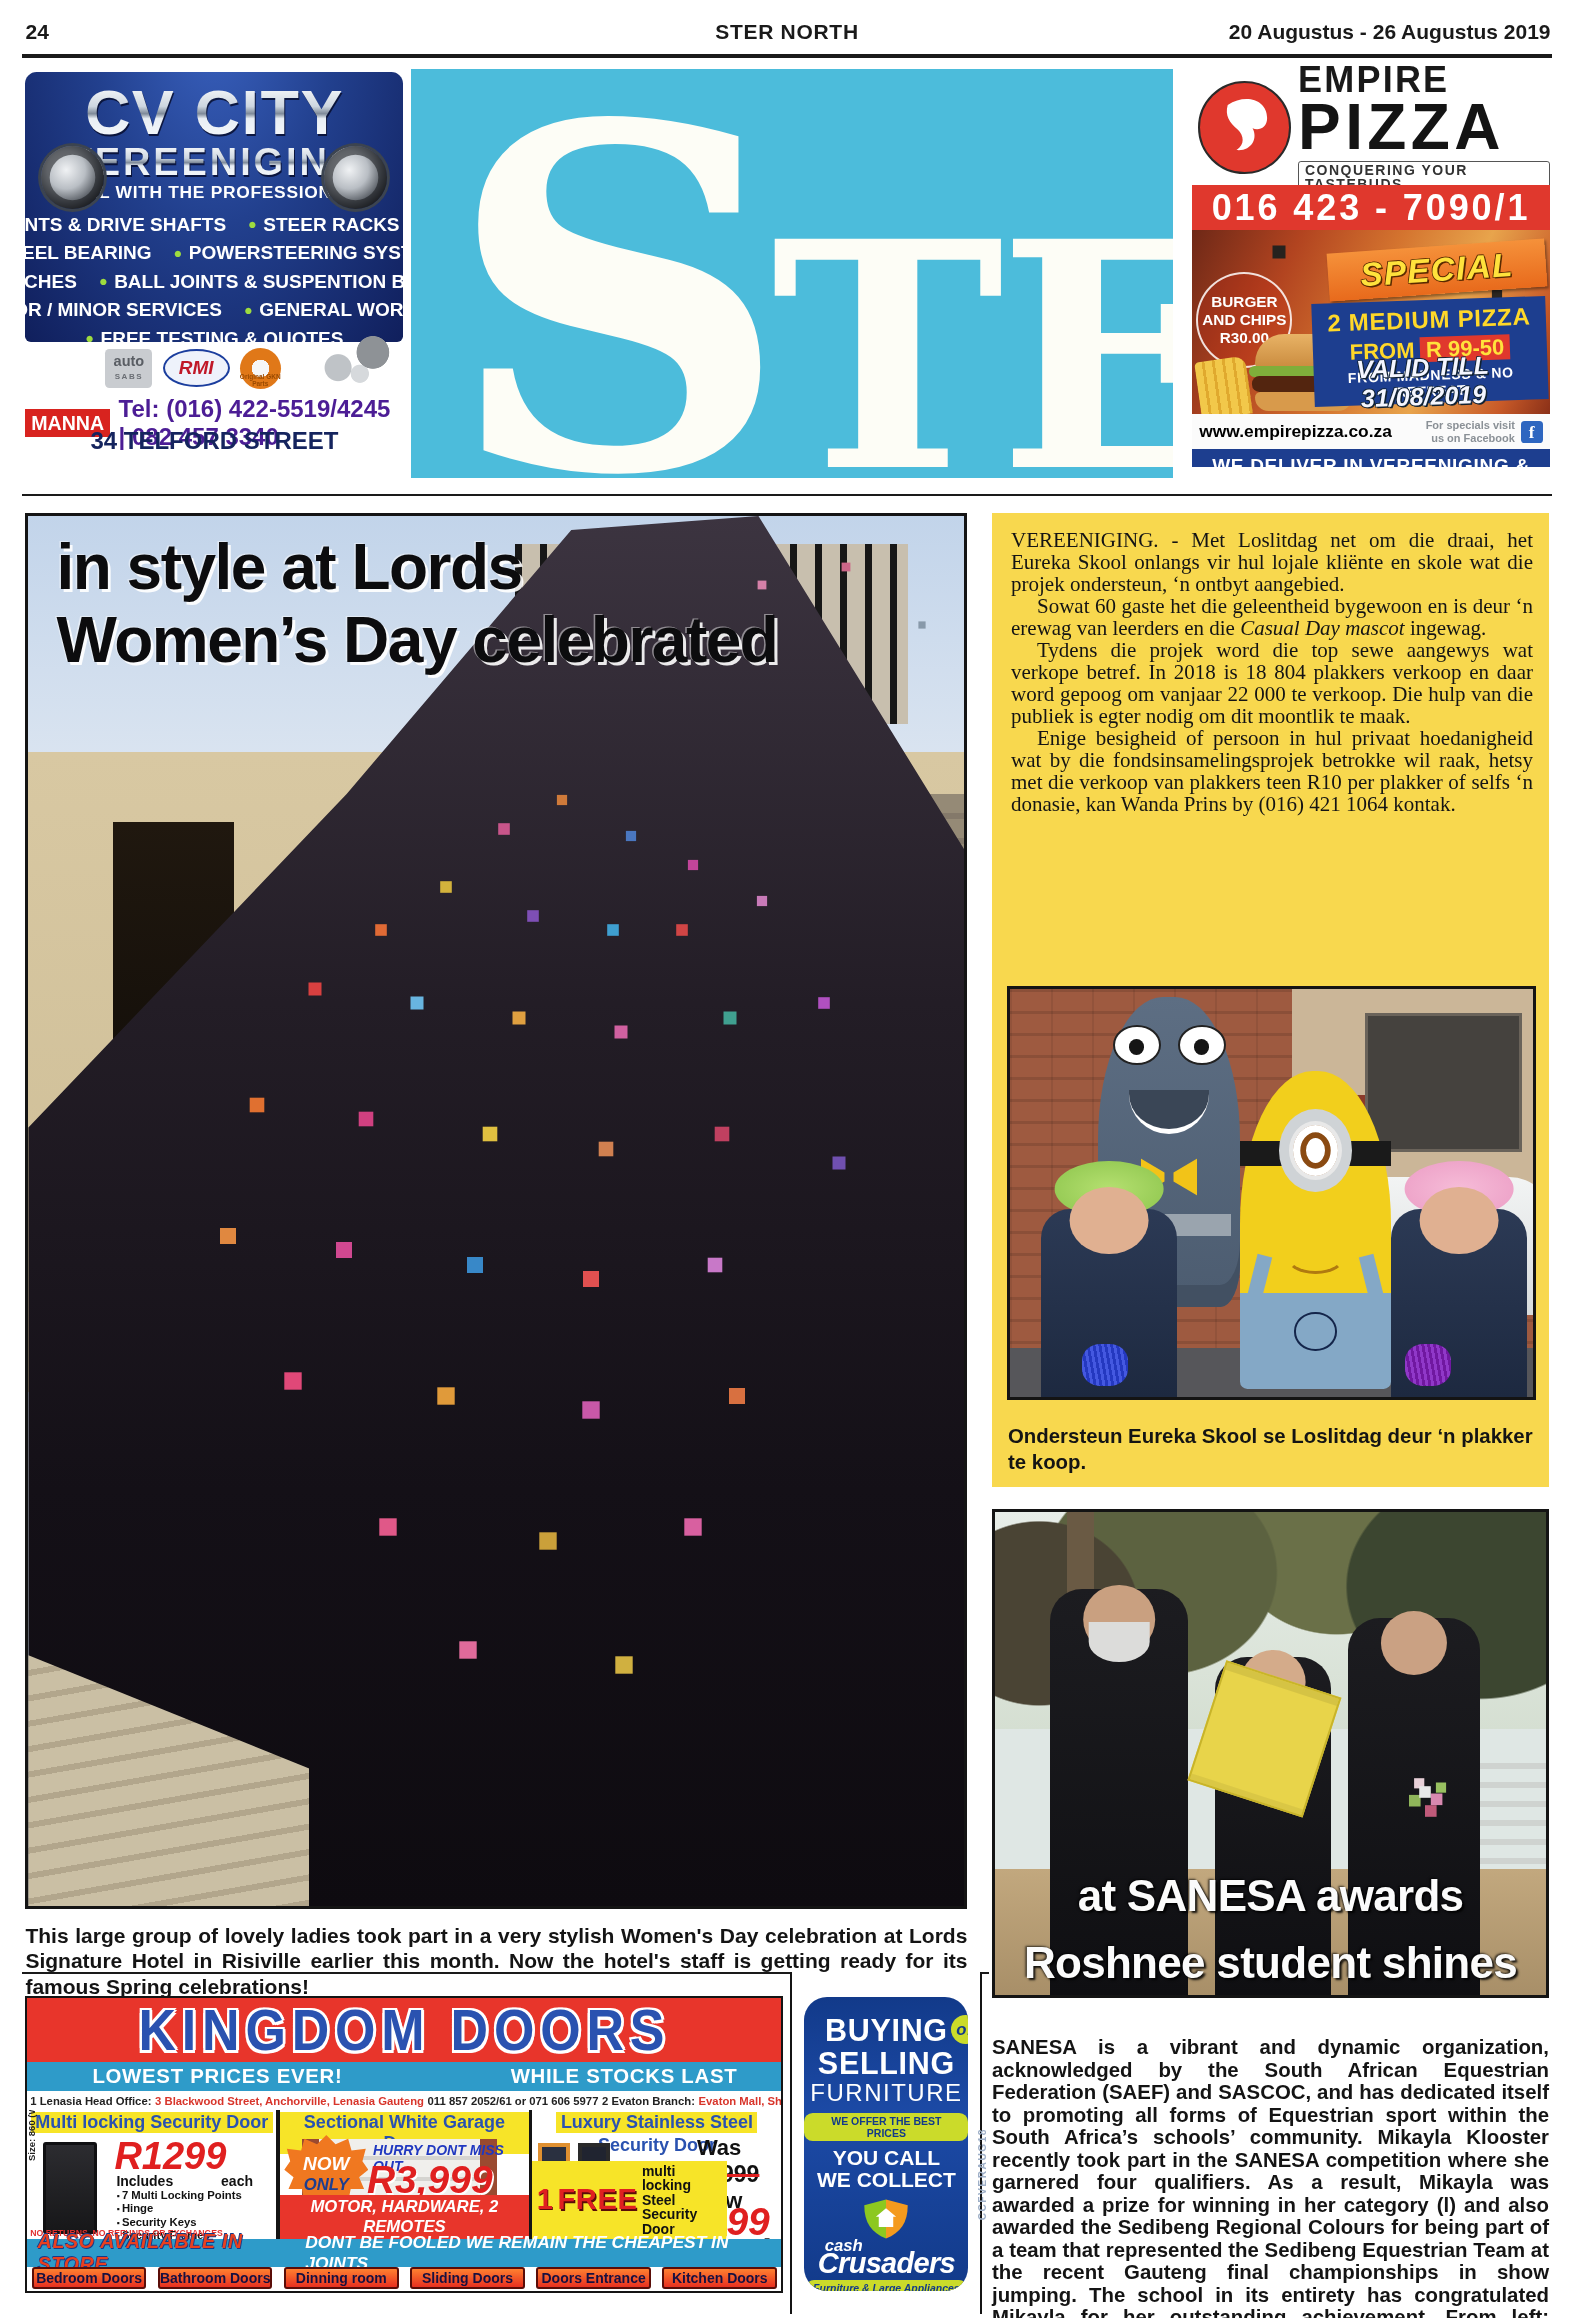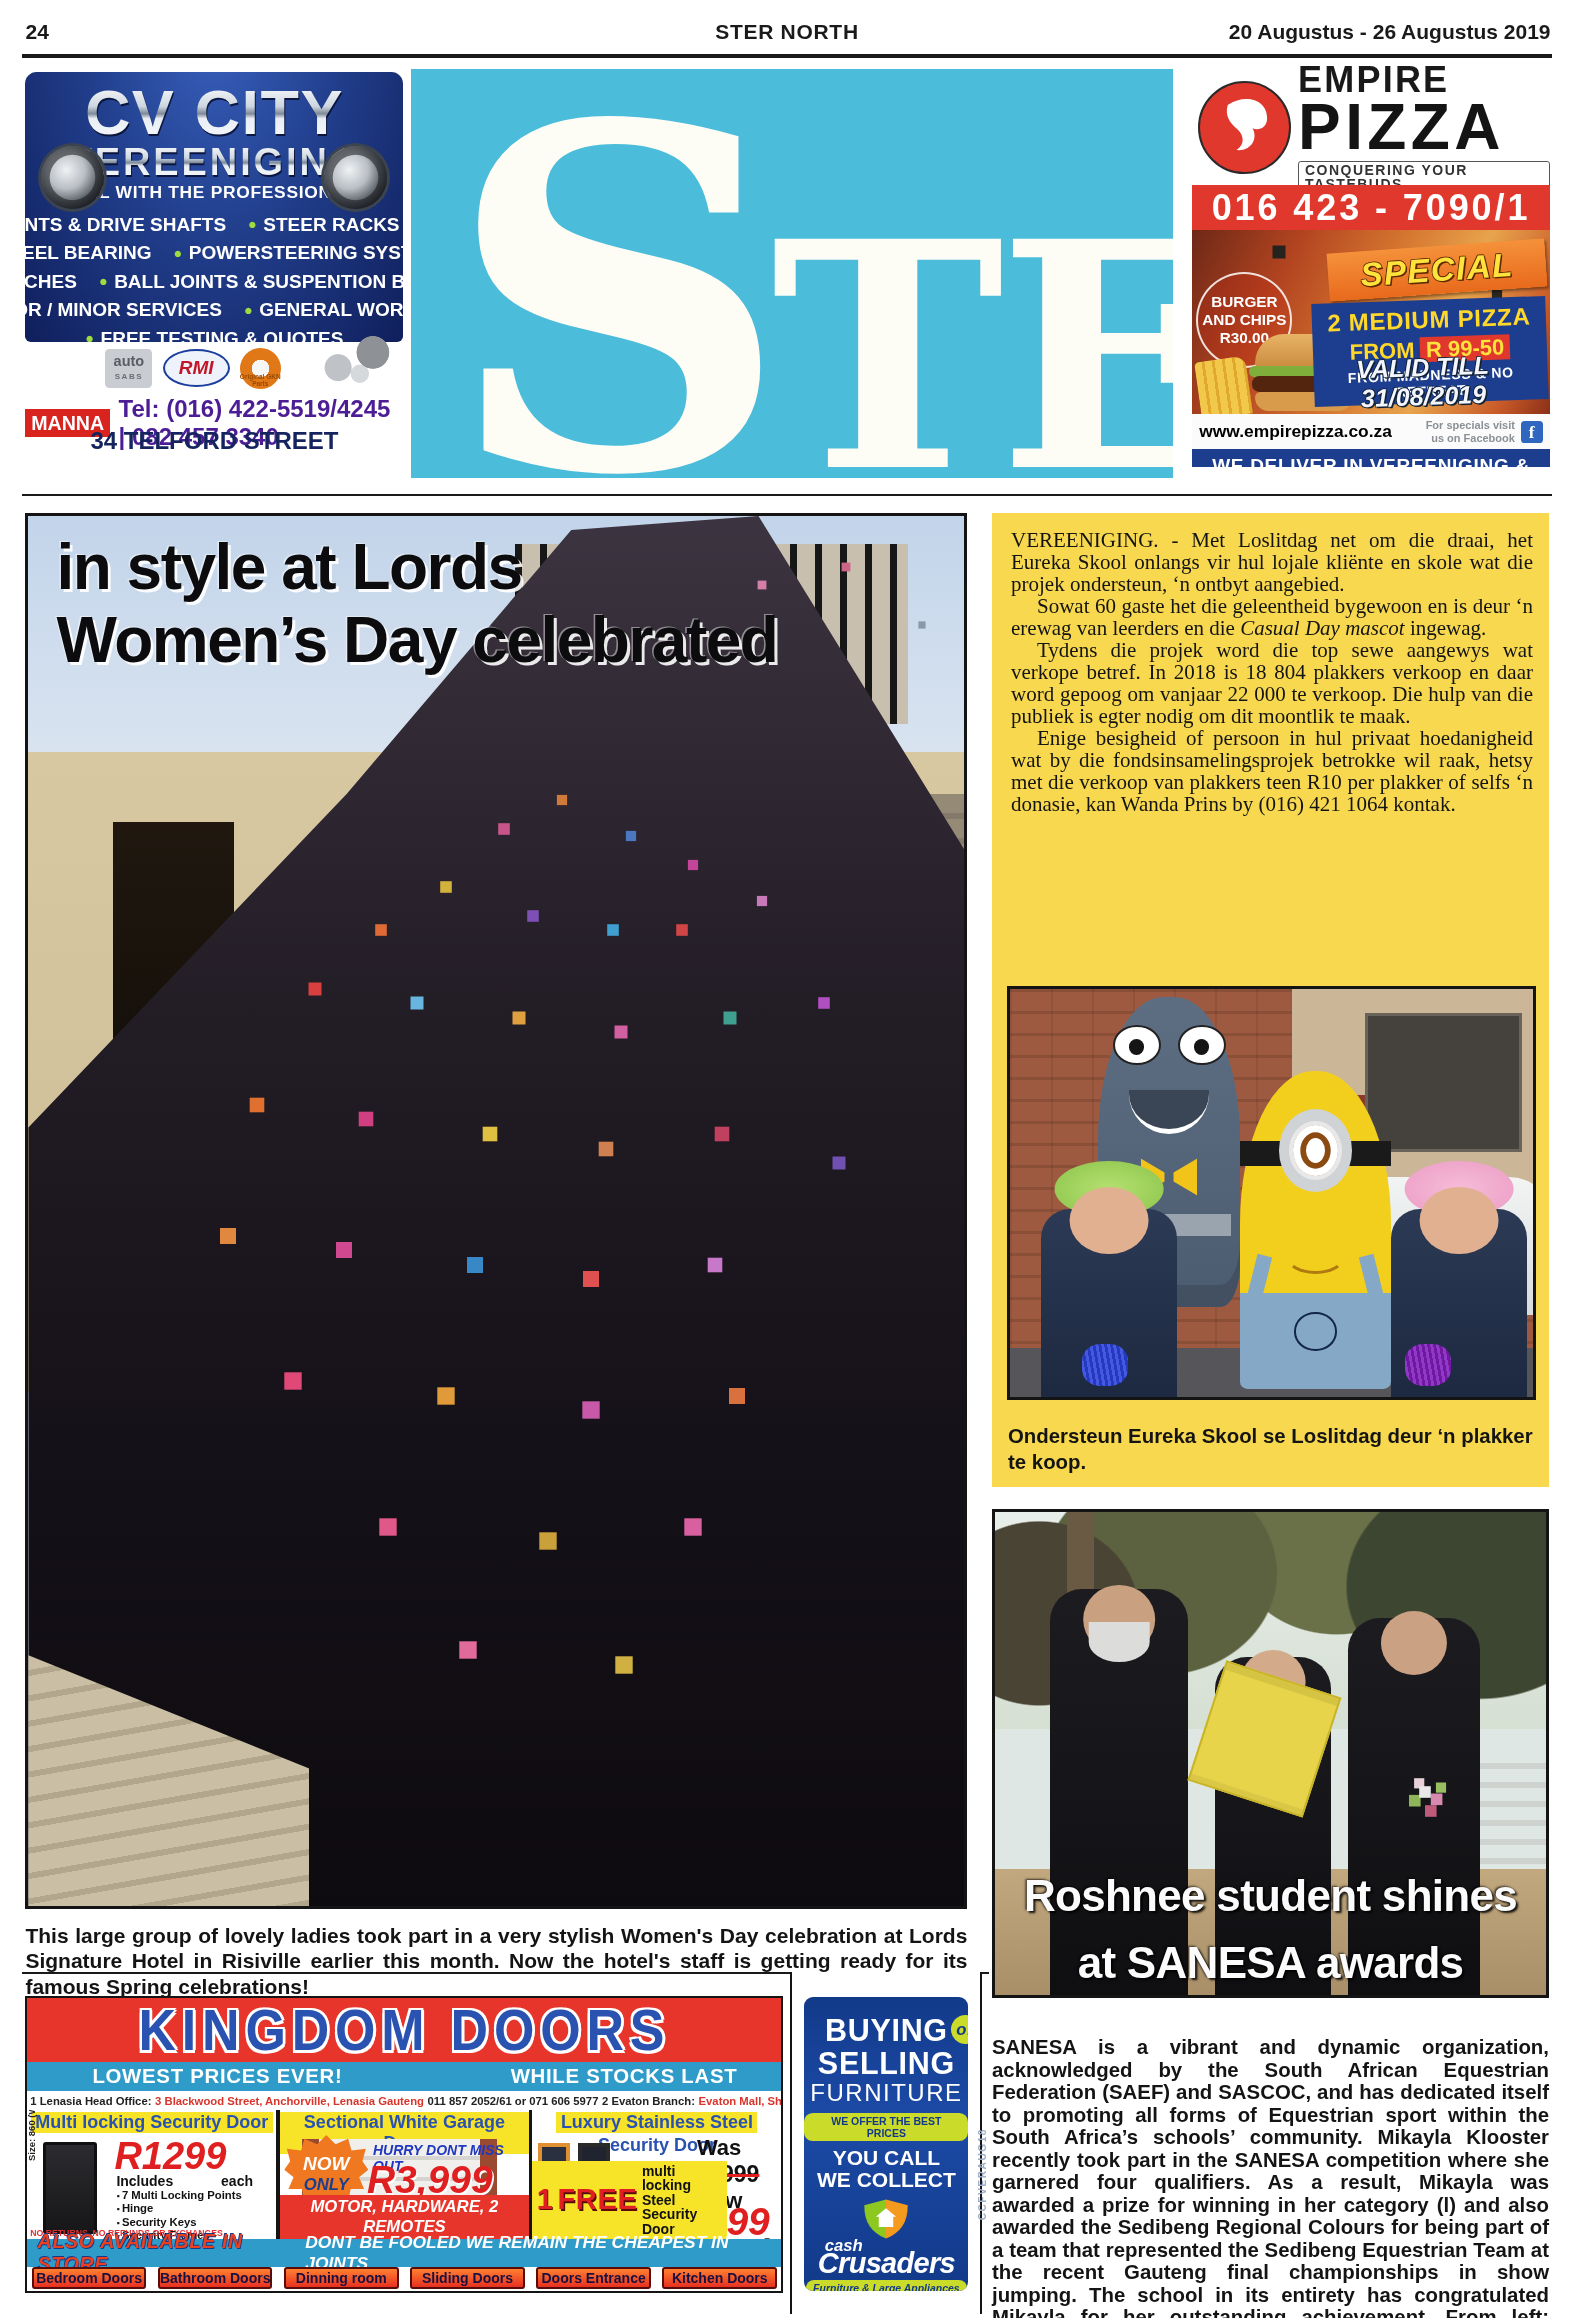--- a/index.html
+++ b/index.html
@@ -174,21 +174,21 @@
   .kd-free .f{color:#e02020;font-weight:900;font-size:29px;letter-spacing:0.7px;text-shadow:1.5px 1.5px 0 #5a0d08}
   .kd-free .t{color:#111;font-weight:900;font-size:14px;line-height:14.5px}
   .kd-strip2{position:absolute;left:0;top:241px;width:100%;height:28px;background:#2e9bc9;display:flex;align-items:center;justify-content:space-between;padding:0 10.2px}
   .kd-avail{color:#e84020;font-weight:900;font-size:19.6px;font-style:italic;letter-spacing:0.7px;text-shadow:0.7px 0.7px 0 #163a8a,-0.7px -0.7px 0 #163a8a}
   .kd-fooled{color:#fff;font-weight:900;font-size:17.4px;font-style:italic}
   .kd-btns{position:absolute;left:0;top:269px;width:100%;height:22px;display:flex;gap:11.6px;padding:0 4.4px}
   .kd-btn{flex:1;background:linear-gradient(#ff8030,#e83020);border:2.2px solid #5a0d08;border-radius:2.9px;color:#181040;font-weight:900;font-size:14px;display:flex;align-items:center;justify-content:center;white-space:nowrap}
 
   
   #ad-cc{position:absolute;left:790px;top:1972px;width:192px;height:342px;border-left:2.2px solid #141414;border-right:2.2px solid #141414;background:#fff}
-  .cc-box{position:absolute;left:12.4px;top:25.4px;width:164px;height:294px;border-radius:9px;background:linear-gradient(#123a8a,#1c4aa6 40%,#123a8a);color:#fff;text-align:center;overflow:hidden}
+  .cc-box{position:absolute;left:12.4px;top:25.4px;width:164px;height:294px;border-radius:23px;background:linear-gradient(#123a8a,#1c4aa6 40%,#123a8a);color:#fff;text-align:center;overflow:hidden}
   .cc-b1{margin-top:16px;font-size:30.5px;font-weight:900;letter-spacing:0.7px;position:relative;display:inline-block}
   .cc-or{position:absolute;right:-32px;top:1.5px;width:29px;height:29px;border-radius:50%;background:#cbdb2a;color:#123a8a;font-size:16.7px;font-weight:900;font-style:italic;line-height:29px}
   .cc-b2{font-size:30.5px;font-weight:900;letter-spacing:0.7px;margin-top:-2.9px}
   .cc-b3{font-size:24px;font-weight:300;letter-spacing:1.5px;margin-top:-1.5px;font-family:"Liberation Sans",sans-serif}
   .cc-pill{display:inline-block;background:#cbdb2a;color:#123a8a;font-weight:900;font-size:10.5px;border-radius:8.7px;padding:2.2px 7.3px;margin-top:5.8px}
   .cc-call{margin-top:5.8px;font-size:21px;font-weight:900;line-height:22.5px}
   .cc-logo{margin-top:5.8px;position:relative;height:79px}
   .cc-shield{position:absolute;left:50%;top:0;transform:translateX(-50%)}
   .cc-cash{position:absolute;left:20.4px;top:38px;font-size:16.7px;font-weight:900;font-style:italic}
   .cc-crus{position:absolute;left:0;top:49px;width:100%;font-size:29px;font-weight:900;font-style:italic;letter-spacing:-0.7px}
@@ -581,18 +581,18 @@
     </div>
   <div class="s-fig s-f2">
       <div class="s-head"></div>
     </div>
   <div class="s-fig s-f3">
       <div class="s-head"></div>
     </div>
   <div class="s-cert"></div>
   <div class="s-flowers"></div>
   <div class="s-title">
+    <div>at SANESA awards</div>
     <div>Roshnee student shines</div>
-    <div>at SANESA awards</div>
   </div>
 </div>
 <p id="sanesa-body">SANESA is a vibrant and dynamic organization, acknowledged by the South African Equestrian Federation (SAEF) and SASCOC, and has dedicated itself to promoting all forms of Equestrian sport within the South Africa’s schools’ community. Mikayla Klooster recently took part in the SANESA competition where she garnered four qualifiers. As a result, Mikayla was awarded a prize for winning in her category (l) and also awarded the Sedibeng Regional Colours for being part of a team that represented the Sedibeng Equestrian Team at the recent Gauteng final championships in show jumping. The school in its entirety has congratulated Mikayla for her outstanding achievement. From left: Hassan Saley (principal), Mikayla Klooster and Fatima Desai (teacher).</p>
 
 
 </body></html>

